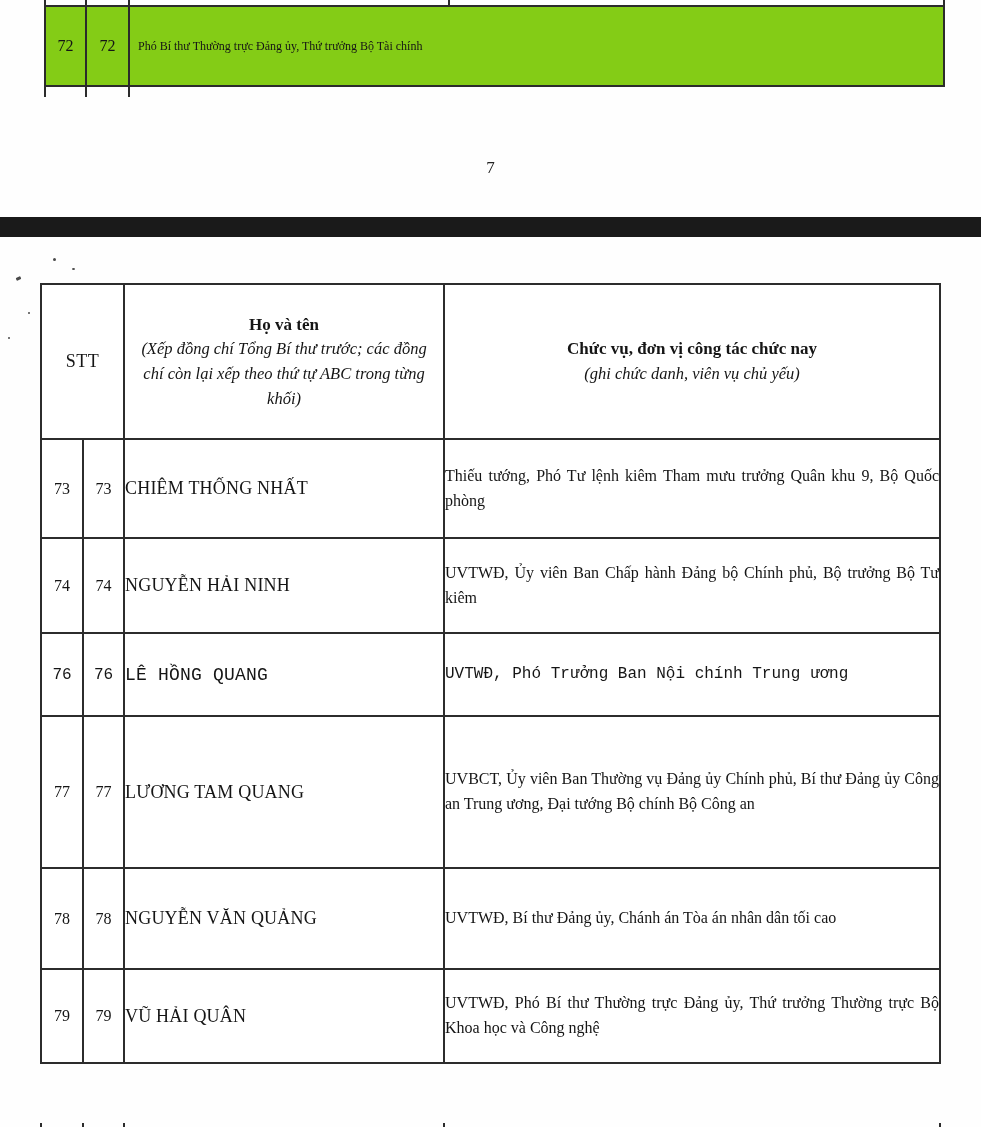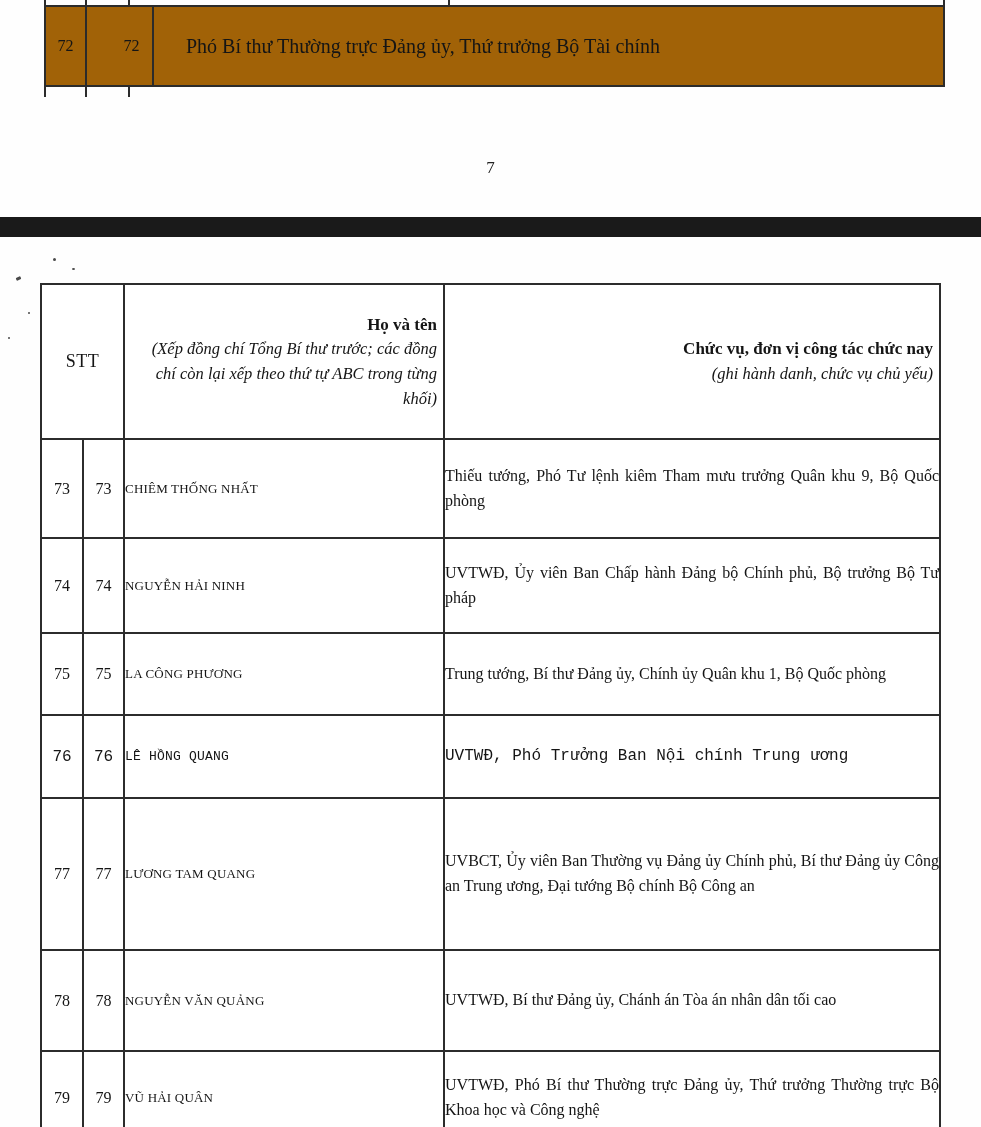--- a/index.html
+++ b/index.html
@@ -3,44 +3,44 @@
 <meta charset="utf-8">
 <style>
   html,body{margin:0;padding:0;background:#fff;}
   .canvas{
     position:relative;width:981px;height:1127px;overflow:hidden;background:#fefefe;
     font-family:"Liberation Serif","DejaVu Serif",serif;color:#151515;
   }
   
   .frag{position:absolute;left:44px;top:0;width:901px;height:97px;}
   .frag-row{position:absolute;left:0;top:5px;width:901px;height:82px;
-    border:2px solid #2b2b2b;box-sizing:border-box;display:flex;background:#a16207;gap:24px;}
+    border:2px solid #2b2b2b;box-sizing:border-box;display:flex;background:#84cc16;}
   .frag-row .c{box-sizing:border-box;display:flex;align-items:center;justify-content:center;}
   .frag-row .c1{width:41px;border-right:2px solid #2b2b2b;font-size:16px;}
   .frag-row .c2{width:43px;border-right:2px solid #2b2b2b;font-size:16px;}
   .frag-row .c3{width:320px;border-right:2px solid #2b2b2b;justify-content:flex-start;
     padding-left:6px;font-size:16.5px;letter-spacing:.2px;}
-  .frag-row .c4{flex:1;justify-content:flex-start;padding-left:8px;font-size:20px;}
+  .frag-row .c4{flex:1;justify-content:flex-start;padding-left:8px;font-size:12px;}
   .vstub{position:absolute;width:2px;background:#2b2b2b;}
   
   .page-number{position:absolute;left:0;top:158px;width:981px;text-align:center;
     font-size:17px;color:#222;}
   .page-bar{position:absolute;left:0;top:217px;width:981px;height:20px;background:#1a1a1a;}
   .speck{position:absolute;background:#4a4a4a;border-radius:50%;}
   
   table.main{position:absolute;left:40px;top:283px;width:901px;border-collapse:collapse;
     table-layout:fixed;background:#fff;}
   table.main td,table.main th{border:2px solid #2c2c2c;box-sizing:border-box;
     vertical-align:middle;padding:0;font-weight:normal;}
   .th-stt{font-weight:bold;font-size:18px;text-align:center;letter-spacing:.5px;border-radius:25px;}
-  .hdr-block{text-align:right;line-height:1.5;padding:2px 6px;}
+  .hdr-block{text-align:center;line-height:1.5;padding:2px 6px;}
   .hdr-title{font-weight:bold;font-size:17px;}
   .hdr-note{font-style:italic;font-size:16.5px;}
   td.num{text-align:center;font-size:16px;}
-  td.name{padding-left:6px;font-size:13px;letter-spacing:.2px;}
+  td.name{padding-left:6px;font-size:18px;letter-spacing:.2px;}
   td.pos{padding:4px 8px;}
   td.pos .ptext{font-size:16px;line-height:1.55;text-align:justify;}
   tr.hrow{height:155px;}
   tr.r0{height:99px;}  tr.r1{height:95px;}  tr.r2{height:82px;}
   tr.r3{height:83px;font-family:Liberation Mono, monospace;}  tr.r4{height:152px;} tr.r5{height:101px;} tr.r6{height:94px;margin-top:14px;}
 </style>
 </head>
 <body>
 
 <div class="canvas">
@@ -80,46 +80,38 @@
       <th colspan="2" class="th-stt">STT</th>
       <th>
         <div class="hdr-block">
           <div class="hdr-title">Họ và tên</div>
           <div class="hdr-note">(Xếp đồng chí Tổng Bí thư trước; các đồng chí còn lại xếp theo thứ tự ABC trong từng khối)</div>
         </div>
       </th>
       <th>
         <div class="hdr-block">
           <div class="hdr-title">Chức vụ, đơn vị công tác chức nay</div>
-          <div class="hdr-note">(ghi hành danh, chức vụ chủ yếu)</div>
+          <div class="hdr-note">(ghi chức danh, viên vụ chủ yếu)</div>
         </div>
       </th>
     </tr>
     <tr class="r0">
       <td class="num">73</td>
       <td class="num">73</td>
       <td class="name">CHIÊM THỐNG NHẤT</td>
       <td class="pos">
             <div class="ptext">Thiếu tướng, Phó Tư lệnh kiêm Tham mưu trưởng Quân khu 9, Bộ Quốc phòng</div>
           </td>
     </tr>
     <tr class="r1">
       <td class="num">74</td>
       <td class="num">74</td>
       <td class="name">NGUYỄN HẢI NINH</td>
       <td class="pos">
-            <div class="ptext">UVTWĐ, Ủy viên Ban Chấp hành Đảng bộ Chính phủ, Bộ trưởng Bộ Tư pháp</div>
-          </td>
-    </tr>
-    <tr class="r2">
-      <td class="num">75</td>
-      <td class="num">75</td>
-      <td class="name">LA CÔNG PHƯƠNG</td>
-      <td class="pos">
-            <div class="ptext">Trung tướng, Bí thư Đảng ủy, Chính ủy Quân khu 1, Bộ Quốc phòng</div>
+            <div class="ptext">UVTWĐ, Ủy viên Ban Chấp hành Đảng bộ Chính phủ, Bộ trưởng Bộ Tư kiêm</div>
           </td>
     </tr>
     <tr class="r3">
       <td class="num">76</td>
       <td class="num">76</td>
       <td class="name">LÊ HỒNG QUANG</td>
       <td class="pos">
             <div class="ptext">UVTWĐ, Phó Trưởng Ban Nội chính Trung ương</div>
           </td>
     </tr>

